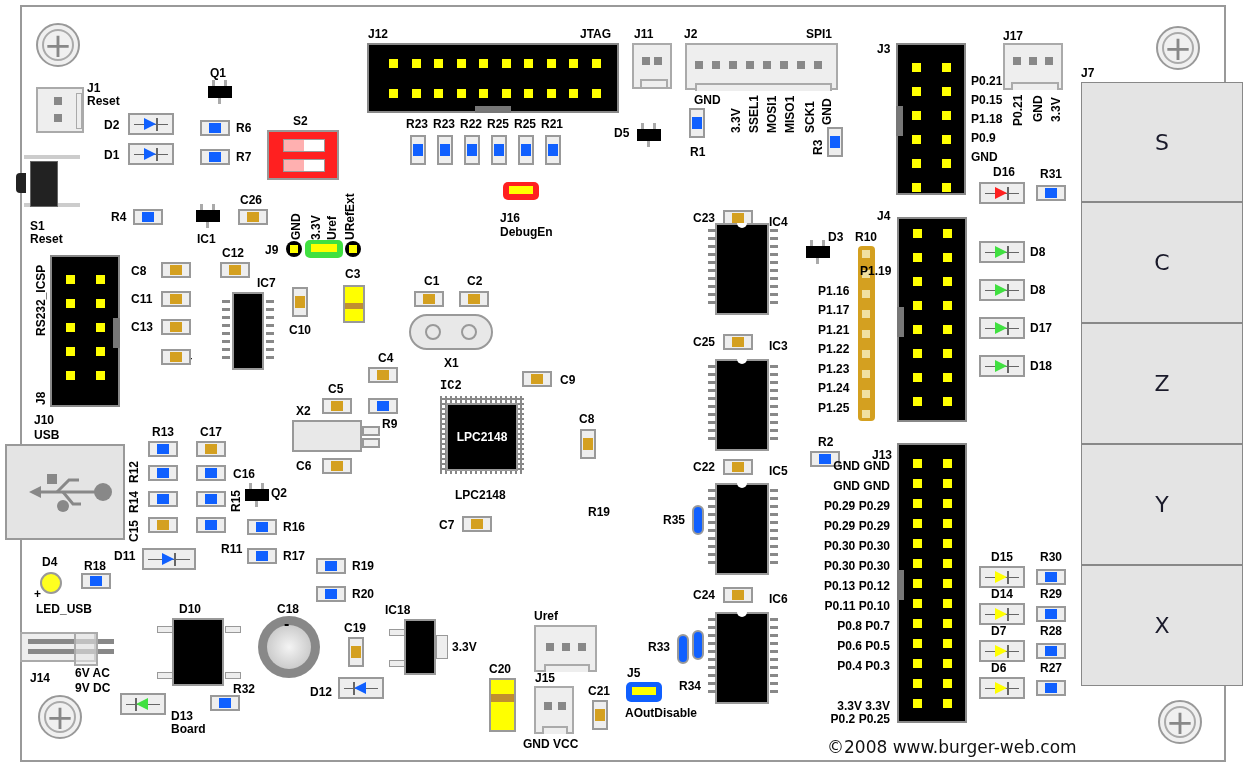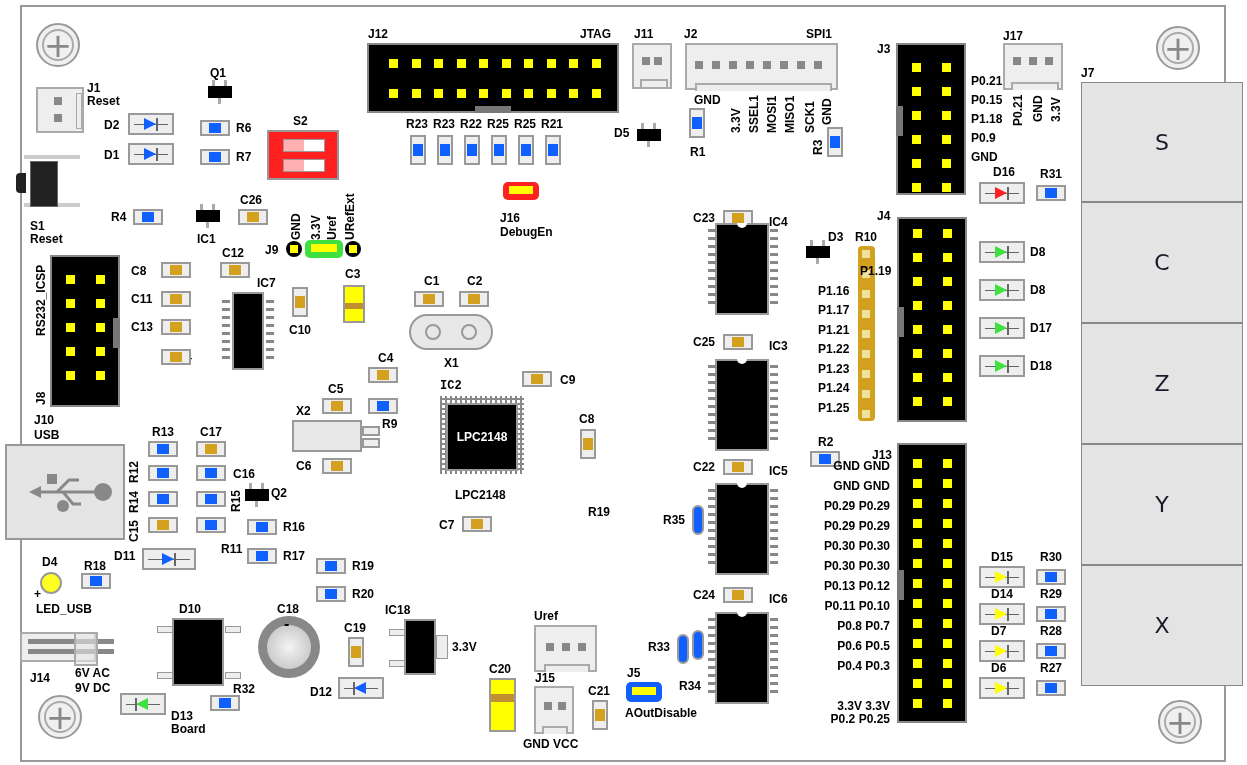--- a/index.html
+++ b/index.html
@@ -554,20 +554,21 @@
 
   <div id="dips"></div>
 
   <div class="lbl" style="left:663px;top:514px;">R35</div>
   <div style="position:absolute;left:692px;top:505px;width:12px;height:30px;border-radius:6px;background:#1060ff;border:2px solid #999;box-sizing:border-box;"></div>
   <div class="lbl" style="left:648px;top:641px;">R33</div>
   <div style="position:absolute;left:677px;top:634px;width:12px;height:30px;border-radius:6px;background:#1060ff;border:2px solid #999;box-sizing:border-box;"></div>
   <div style="position:absolute;left:692px;top:630px;width:12px;height:30px;border-radius:6px;background:#1060ff;border:2px solid #999;box-sizing:border-box;"></div>
   <div class="lbl" style="left:679px;top:680px;">R34</div>
 
+  <div class="footer" style="left:827px;top:737px;">©2008 www.burger-web.com</div>
 <div class="lbl" style="left:406px;top:118px;">R23</div>
     <div class="res vert" style="left:410px;top:135px;"></div>
     <div class="lbl" style="left:433px;top:118px;">R23</div>
     <div class="res vert" style="left:437px;top:135px;"></div>
     <div class="lbl" style="left:460px;top:118px;">R22</div>
     <div class="res vert" style="left:464px;top:135px;"></div>
     <div class="lbl" style="left:487px;top:118px;">R25</div>
     <div class="res vert" style="left:491px;top:135px;"></div>
     <div class="lbl" style="left:514px;top:118px;">R25</div>
     <div class="res vert" style="left:518px;top:135px;"></div>

